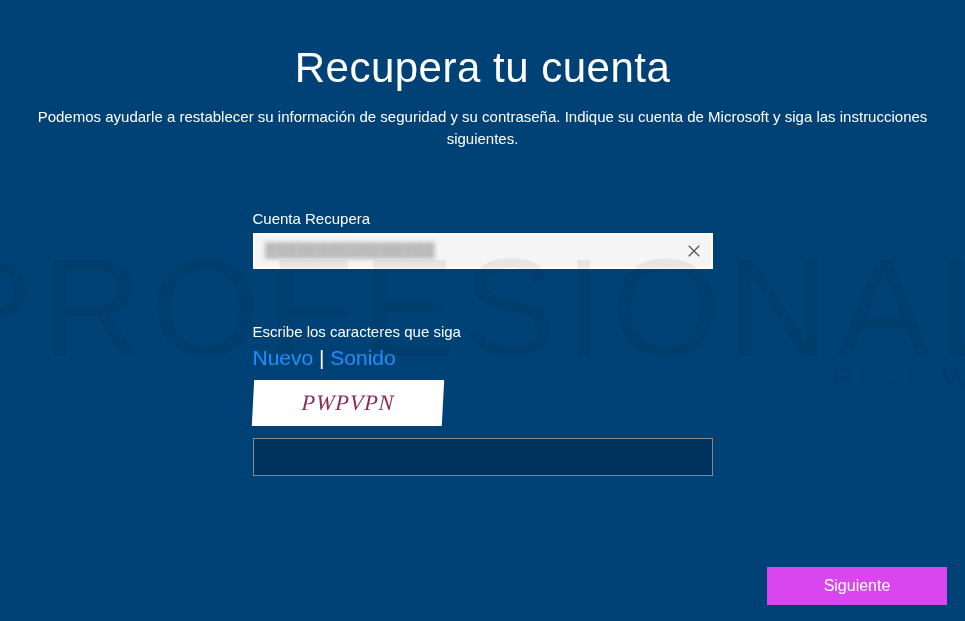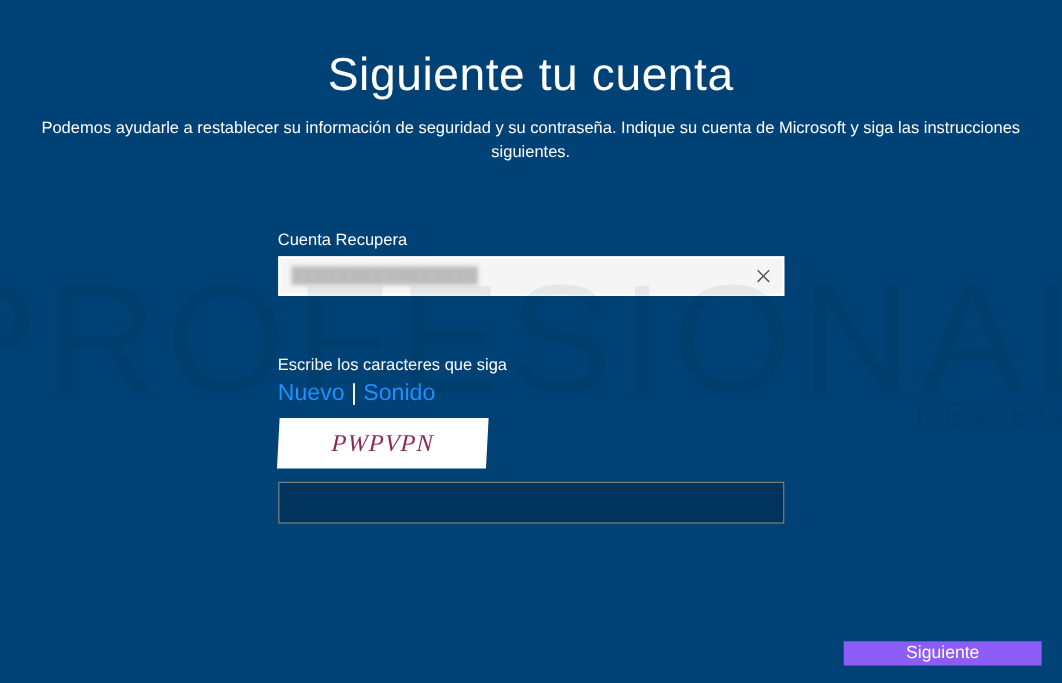--- a/index.html
+++ b/index.html
@@ -122,39 +122,39 @@
       color: #fff;
       font-size:15px;
       padding: 0 10px;
       outline:none;
     }
     .next-btn {
       position: absolute;
       right: 18px;
       bottom: 16px;
       width: 180px;
-      height: 22px;
-      background: #8b5cf6;
+      height: 38px;
+      background: #d946ef;
       color: #ffffff;
       border: none;
       font-size: 16px;
       font-weight: 400;
       cursor: pointer;
       font-family: "Segoe UI", Arial, sans-serif;
     }
   </style>
 </head>
 <body>
 
 <div class="watermark">
   <span>PROFESIONAL</span>
   <span class="sub">REVIEW</span>
 </div>
 
-<h1 class="page-title">Siguiente tu cuenta</h1>
+<h1 class="page-title">Recupera tu cuenta</h1>
 <p class="page-subtitle">Podemos ayudarle a restablecer su información de seguridad y su contraseña. Indique su cuenta de Microsoft y siga las instrucciones siguientes.</p>
 
 <div class="form-area">
 
   <div class="label">Cuenta Recupera</div>
   <div class="account-input-wrap">
     <input class="account-input" type="text" value="████████████████" style="">
     <div class="clear-btn">
       <svg viewBox="0 0 16 16">
           <line x1="2" y1="2" x2="14" y2="14"></line>

